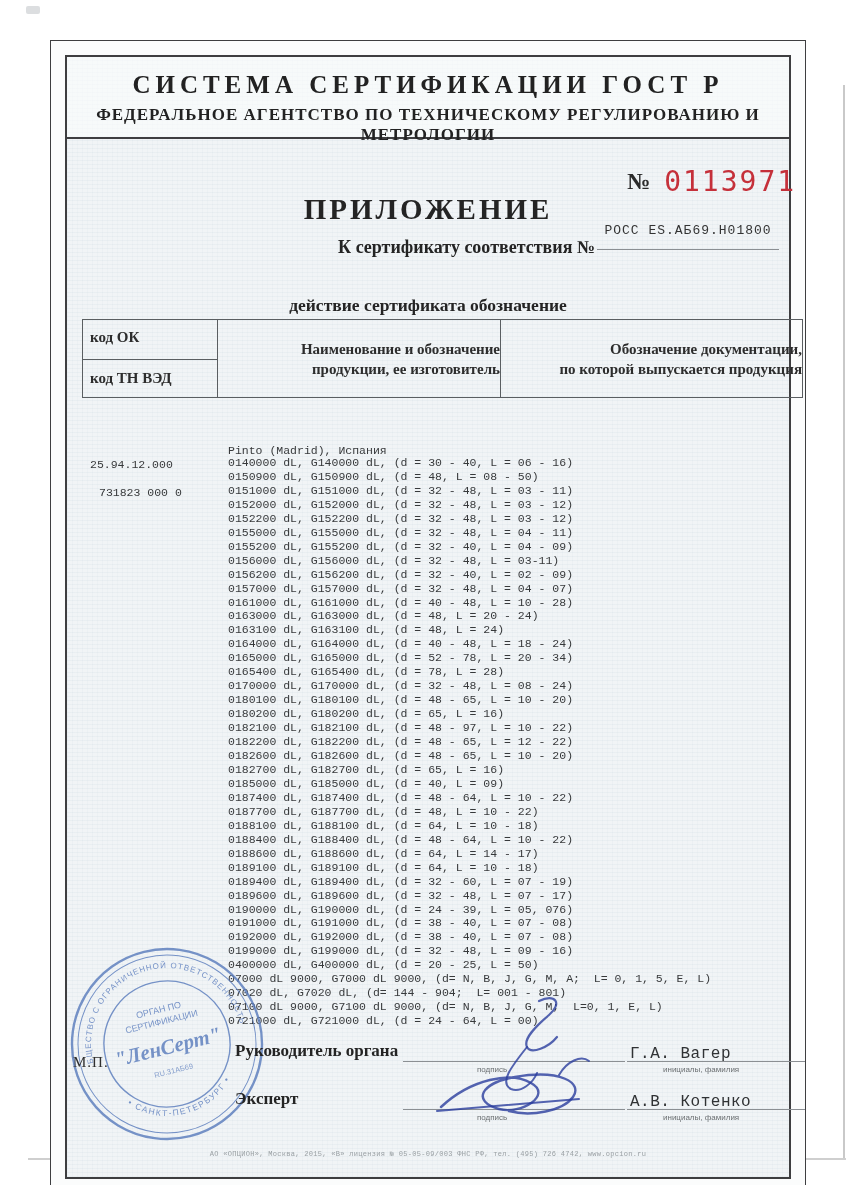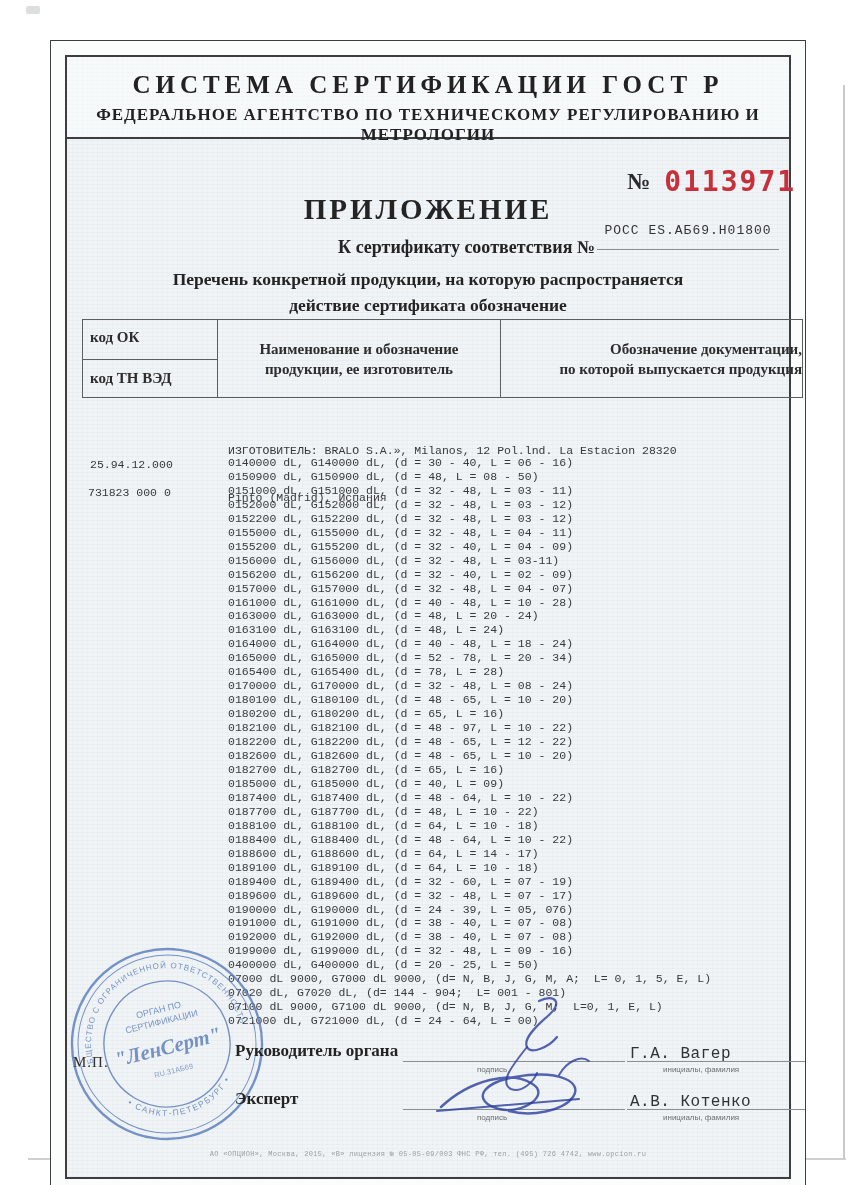--- a/index.html
+++ b/index.html
@@ -32,21 +32,21 @@
   .hdr-box {
     position:absolute; left:0; top:0; width:100%; height:82px;
     border-bottom:2px solid #3e3e40; background:rgba(252,253,253,.6);
     text-align:center;
   }
   .hdr-line1 { margin-top:14px; font-size:25px; font-weight:bold; letter-spacing:5px; color:#222; }
   .hdr-line2 { margin-top:6px; font-size:17px; font-weight:bold; letter-spacing:1px; color:#222; }
 
   .doc-number { position:absolute; left:560px; top:108px; white-space:nowrap; }
   .doc-number .nsign { font-size:23px; font-weight:bold; color:#2b2b2b; vertical-align:2px; }
-  .doc-number .nval { font-family:"DejaVu Sans Mono", monospace; font-size:28px; font-weight:bold; letter-spacing:2px; margin-left:10px; }
+  .doc-number .nval { font-family:"DejaVu Sans Mono", monospace; font-size:28px; font-weight:normal; letter-spacing:2px; margin-left:10px; }
 
   .doc-title { position:absolute; left:0; top:136px; width:100%; text-align:center;
     font-size:29px; font-weight:bold; letter-spacing:3px; color:#242424; }
 
   .cert-line-label { position:absolute; left:210px; top:180px; width:318px; text-align:right;
     font-size:18px; font-weight:bold; color:#242424; }
   .cert-line-value { position:absolute; left:532px; top:166px; width:178px; text-align:center;
     font-family:"Liberation Mono", monospace; font-size:13px; letter-spacing:1px; color:#333; }
   .cert-line-rule { position:absolute; left:530px; top:192px; width:182px; border-bottom:1px solid #8b8f93; }
 
@@ -56,29 +56,29 @@
   .subtitle.l2 { top:238px; }
 
   
   .thead { position:absolute; left:15px; top:262px; width:721px; height:79px;
     border:1px solid #5a5e61; display:flex; }
   .thead .c1 { width:135px; border-right:1px solid #5a5e61; position:relative;
     font-size:15px; font-weight:bold; }
   .thead .c1 .r1 { position:absolute; left:7px; top:9px; }
   .thead .c1 .rule { position:absolute; left:0; top:39px; width:100%; border-top:1px solid #5a5e61; }
   .thead .c1 .r2 { position:absolute; left:7px; top:50px; }
-  .thead .c2 { width:283px; border-right:1px solid #5a5e61; text-align:center;
+  .thead .c2 { width:283px; border-right:1px solid #5a5e61; text-align:right;
     font-size:15px; font-weight:bold; padding-top:19px; line-height:20px; }
   .thead .c3 { flex:1; text-align:right; font-size:15px; font-weight:bold; padding-top:19px; line-height:20px; }
 
   
   .mono { font-family:"Liberation Mono", monospace; font-size:11.5px; color:#37393b; white-space:pre; }
   .mfg { position:absolute; left:161px; top:355px; line-height:15.5px; }
   .code-ok { position:absolute; left:23px; top:401px; }
-  .code-tnved { position:absolute; left:21px; top:429px; }
+  .code-tnved { position:absolute; left:32px; top:429px; }
   .plist { position:absolute; left:161px; top:399px; line-height:13.95px; }
   .plist .prow { white-space:pre; }
 
   
   .stamp { position:absolute; left:-10px; top:877px; width:220px; height:220px;
     transform:rotate(-14deg); opacity:.82; pointer-events:none; }
   .stamp text { fill:#5b7dbd; }
   .stamp .ring { stroke:#5b7dbd; fill:none; }
 
   .mp-label { position:absolute; left:6px; top:997px; font-size:15px; letter-spacing:1px; color:#2f2f2f; }
@@ -115,41 +115,39 @@
         <span class="nsign">№</span>
         <span class="nval" id="num-val" style="color: rgb(197, 48, 58);">0113971</span>
       </div>
 
       <div class="doc-title">ПРИЛОЖЕНИЕ</div>
 
       <div class="cert-line-label">К сертификату соответствия №</div>
       <div class="cert-line-value">РОСС ES.АБ69.Н01800</div>
       <div class="cert-line-rule"></div>
 
-      <div class="subtitle l1">Перечень конкретной продукции,  на которую распространяется</div>
       <div class="subtitle l2">действие сертификата обозначение</div>
 
       <div class="thead">
         <div class="c1">
           <div class="r1">код ОК</div>
           <div class="rule"></div>
           <div class="r2">код ТН ВЭД</div>
         </div>
         <div class="c2">
           <span>Наименование и обозначение</span><br>
           <span>продукции, ее изготовитель</span>
         </div>
         <div class="c3">
           <span>Обозначение документации,</span><br>
           <span>по которой выпускается продукция</span>
         </div>
       </div>
 
       <div class="mono mfg">
-        <div>ИЗГОТОВИТЕЛЬ: BRALO S.A.», Milanos, 12 Pol.lnd. La Estacion 28320</div>
         <div>Pinto (Madrid), Испания</div>
       </div>
 
       <div class="mono code-ok">25.94.12.000</div>
       <div class="mono code-tnved">731823 000 0</div>
 
       <div class="mono plist"><div class="prow">0140000 dL, G140000 dL, (d = 30 - 40, L = 06 - 16)</div><div class="prow">0150900 dL, G150900 dL, (d = 48, L = 08 - 50)</div><div class="prow">0151000 dL, G151000 dL, (d = 32 - 48, L = 03 - 11)</div><div class="prow">0152000 dL, G152000 dL, (d = 32 - 48, L = 03 - 12)</div><div class="prow">0152200 dL, G152200 dL, (d = 32 - 48, L = 03 - 12)</div><div class="prow">0155000 dL, G155000 dL, (d = 32 - 48, L = 04 - 11)</div><div class="prow">0155200 dL, G155200 dL, (d = 32 - 40, L = 04 - 09)</div><div class="prow">0156000 dL, G156000 dL, (d = 32 - 48, L = 03-11)</div><div class="prow">0156200 dL, G156200 dL, (d = 32 - 40, L = 02 - 09)</div><div class="prow">0157000 dL, G157000 dL, (d = 32 - 48, L = 04 - 07)</div><div class="prow">0161000 dL, G161000 dL, (d = 40 - 48, L = 10 - 28)</div><div class="prow">0163000 dL, G163000 dL, (d = 48, L = 20 - 24)</div><div class="prow">0163100 dL, G163100 dL, (d = 48, L = 24)</div><div class="prow">0164000 dL, G164000 dL, (d = 40 - 48, L = 18 - 24)</div><div class="prow">0165000 dL, G165000 dL, (d = 52 - 78, L = 20 - 34)</div><div class="prow">0165400 dL, G165400 dL, (d = 78, L = 28)</div><div class="prow">0170000 dL, G170000 dL, (d = 32 - 48, L = 08 - 24)</div><div class="prow">0180100 dL, G180100 dL, (d = 48 - 65, L = 10 - 20)</div><div class="prow">0180200 dL, G180200 dL, (d = 65, L = 16)</div><div class="prow">0182100 dL, G182100 dL, (d = 48 - 97, L = 10 - 22)</div><div class="prow">0182200 dL, G182200 dL, (d = 48 - 65, L = 12 - 22)</div><div class="prow">0182600 dL, G182600 dL, (d = 48 - 65, L = 10 - 20)</div><div class="prow">0182700 dL, G182700 dL, (d = 65, L = 16)</div><div class="prow">0185000 dL, G185000 dL, (d = 40, L = 09)</div><div class="prow">0187400 dL, G187400 dL, (d = 48 - 64, L = 10 - 22)</div><div class="prow">0187700 dL, G187700 dL, (d = 48, L = 10 - 22)</div><div class="prow">0188100 dL, G188100 dL, (d = 64, L = 10 - 18)</div><div class="prow">0188400 dL, G188400 dL, (d = 48 - 64, L = 10 - 22)</div><div class="prow">0188600 dL, G188600 dL, (d = 64, L = 14 - 17)</div><div class="prow">0189100 dL, G189100 dL, (d = 64, L = 10 - 18)</div><div class="prow">0189400 dL, G189400 dL, (d = 32 - 60, L = 07 - 19)</div><div class="prow">0189600 dL, G189600 dL, (d = 32 - 48, L = 07 - 17)</div><div class="prow">0190000 dL, G190000 dL, (d = 24 - 39, L = 05, 076)</div><div class="prow">0191000 dL, G191000 dL, (d = 38 - 40, L = 07 - 08)</div><div class="prow">0192000 dL, G192000 dL, (d = 38 - 40, L = 07 - 08)</div><div class="prow">0199000 dL, G199000 dL, (d = 32 - 48, L = 09 - 16)</div><div class="prow">0400000 dL, G400000 dL, (d = 20 - 25, L = 50)</div><div class="prow">07000 dL 9000, G7000 dL 9000, (d= N, B, J, G, M, A;  L= 0, 1, 5, E, L)</div><div class="prow">07020 dL, G7020 dL, (d= 144 - 904;  L= 001 - 801)</div><div class="prow">07100 dL 9000, G7100 dL 9000, (d= N, B, J, G, M;  L=0, 1, E, L)</div><div class="prow">0721000 dL, G721000 dL, (d = 24 - 64, L = 00)</div></div>
 
       <svg class="stamp" viewBox="0 0 220 220">
         <circle class="ring" cx="110" cy="110" r="95" stroke-width="2.4"></circle>

